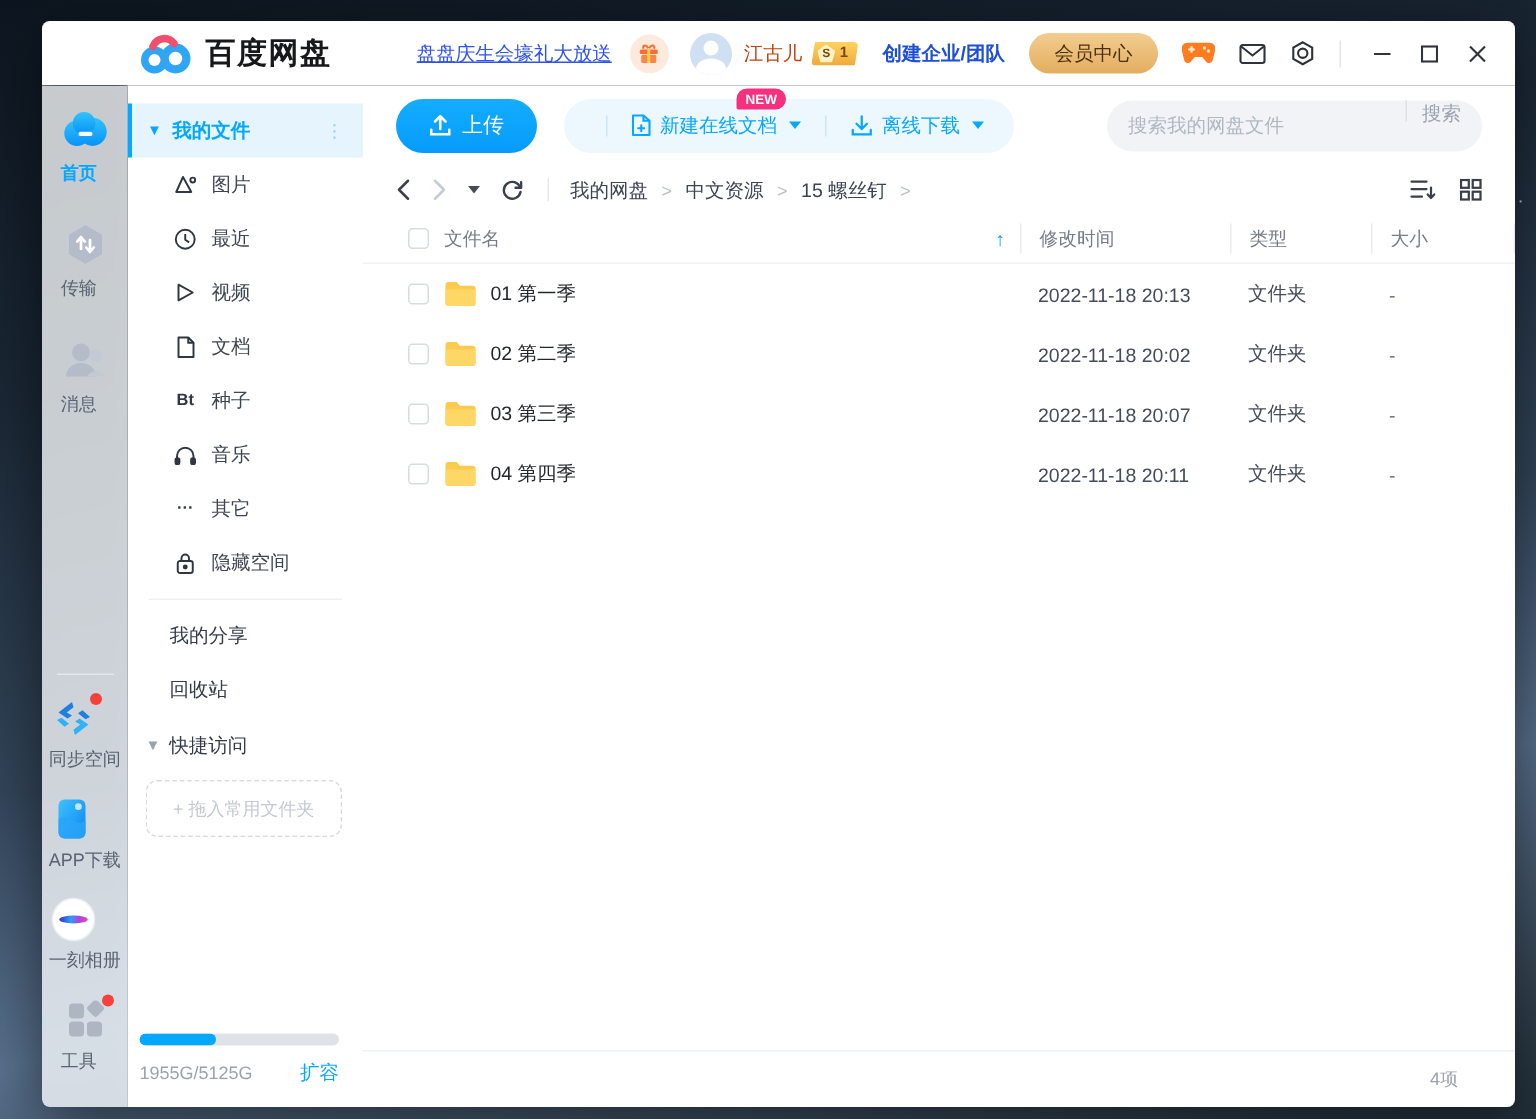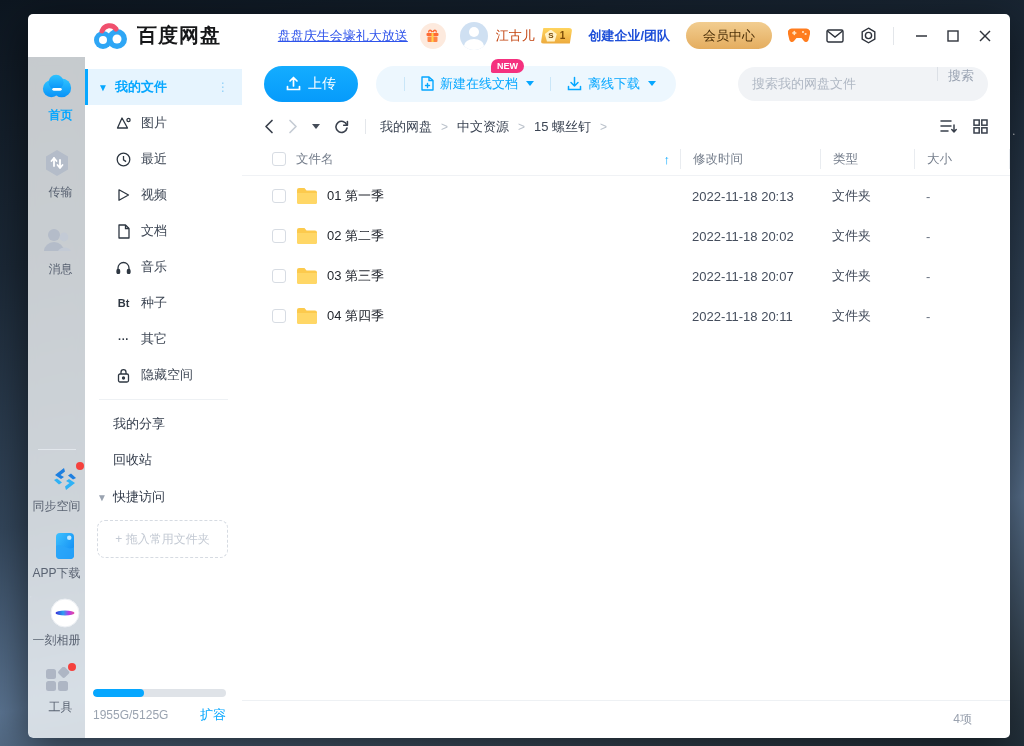--- a/index.html
+++ b/index.html
@@ -37,21 +37,21 @@
   .vip-lvl { font-size:10px; font-weight:bold; color:#7a4b08; }
   .create-team { font-size:13px; font-weight:bold; color:#1d4ed8; margin:0 16px; cursor:pointer; }
   .member-btn { height:27px; padding:0 17px; border-radius:14px; background:linear-gradient(180deg,#f2cd90,#e4ad5f); color:#4c3009; font-size:13px; display:flex; align-items:center; cursor:pointer; }
   .tb-icon { margin-left:16px; cursor:pointer; display:flex; align-items:center; color:#2d323b; font-size:16px; }
   .tb-sep { width:1px; height:18px; background:#e3e6ea; margin:0 8px 0 16px; }
   .winbtn { width:26px; height:26px; margin-left:6px; display:flex; align-items:center; justify-content:center; cursor:pointer; color:#30343c; }
   
   .winbody { flex:1; display:flex; min-height:0; }
   
   .rail { width:57px; flex:none; background:rgba(250,252,254,.78); backdrop-filter:blur(5px); display:flex; flex-direction:column; align-items:center; padding-top:14px; }
-  .rail-item { display:flex; flex-direction:column; align-items:flex-end; margin-bottom:24px; cursor:pointer; }
+  .rail-item { display:flex; flex-direction:column; align-items:flex-start; margin-bottom:24px; cursor:pointer; }
   .rail-ico { width:32px; height:30px; display:flex; align-items:center; justify-content:center; position:relative; }
   .rail-label { font-size:12px; color:#5a6372; margin-top:6px; }
   .rail-item.active .rail-label { color:#06a7ff; font-weight:bold; }
   .rail-spacer { flex:1; }
   .rail-divider { width:38px; height:1px; background:#e2e7ec; margin-bottom:14px; }
   .rail-item.small { margin-bottom:16px; }
   .rail-item.small .rail-label { margin-top:4px; }
   .red-dot { position:absolute; top:-2px; right:-3px; width:8px; height:8px; border-radius:50%; background:#f5413d; }
   
   .sidebar { width:157px; flex:none; background:#fff; display:flex; flex-direction:column; padding-top:12px; }
@@ -336,32 +336,32 @@
       <div class="side-item">
         <span class="ico">
           <svg width="12" height="15" viewBox="0 0 12 15" fill="none" stroke="#2e3742" stroke-width="1.3">
               <path d="M1 1 h6.5 L11 4.5 V14 H1 Z" stroke-linejoin="round"></path>
               <path d="M7.5 1 V4.5 H11"></path>
             </svg>
         </span>
         <span class="lbl">文档</span>
       </div>
       <div class="side-item">
+        <span class="ico">Bt</span>
+        <span class="lbl">种子</span>
+      </div>
+      <div class="side-item">
         <span class="ico">
           <svg width="15" height="14" viewBox="0 0 15 14" fill="none" stroke="#2e3742" stroke-width="1.3">
               <path d="M2 13 V8 a5.5 5.5 0 0 1 11 0 V13"></path>
               <rect x="1" y="9.5" width="2.6" height="4" rx="1.2" fill="#2e3742"></rect>
               <rect x="11.4" y="9.5" width="2.6" height="4" rx="1.2" fill="#2e3742"></rect>
             </svg>
         </span>
         <span class="lbl">音乐</span>
-      </div>
-      <div class="side-item">
-        <span class="ico">Bt</span>
-        <span class="lbl">种子</span>
       </div>
       <div class="side-item">
         <span class="ico">···</span>
         <span class="lbl">其它</span>
       </div>
       <div class="side-item">
         <span class="ico">
           <svg width="13" height="15" viewBox="0 0 13 15" fill="none" stroke="#2e3742" stroke-width="1.3">
               <rect x="1.5" y="6" width="10" height="8" rx="1.5"></rect>
               <path d="M4 6 V4.2 a2.5 2.5 0 0 1 5 0 V6"></path>

